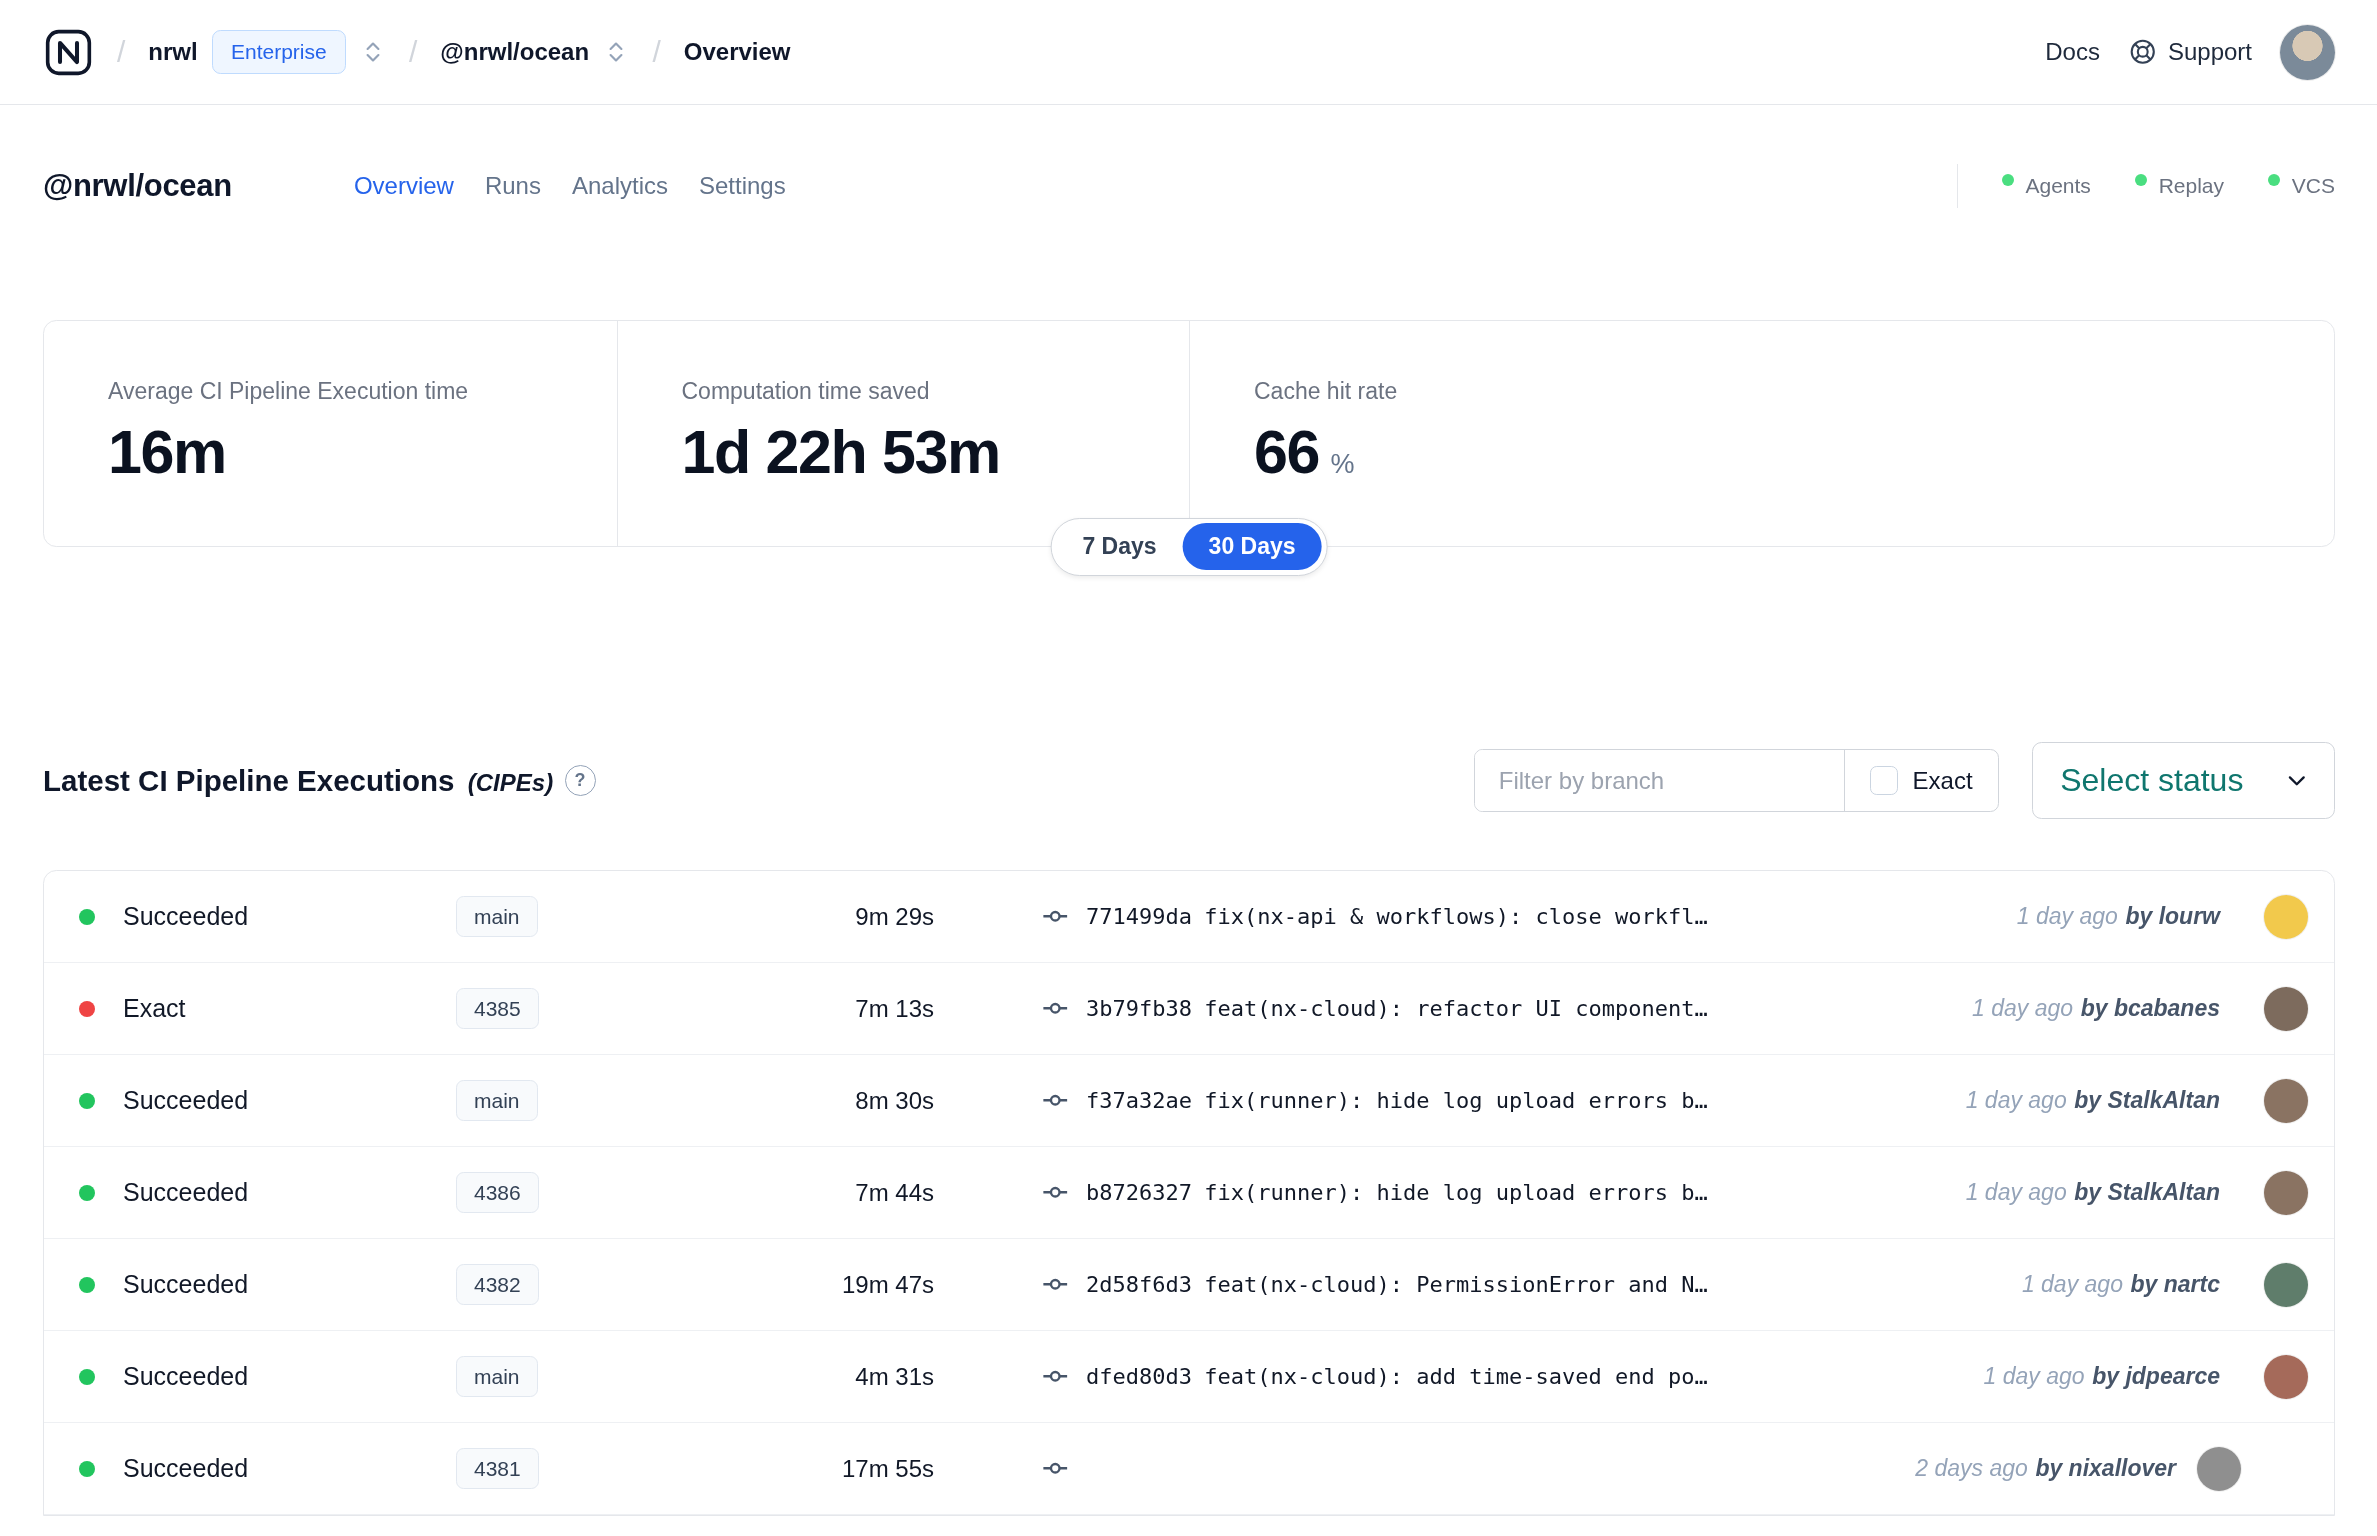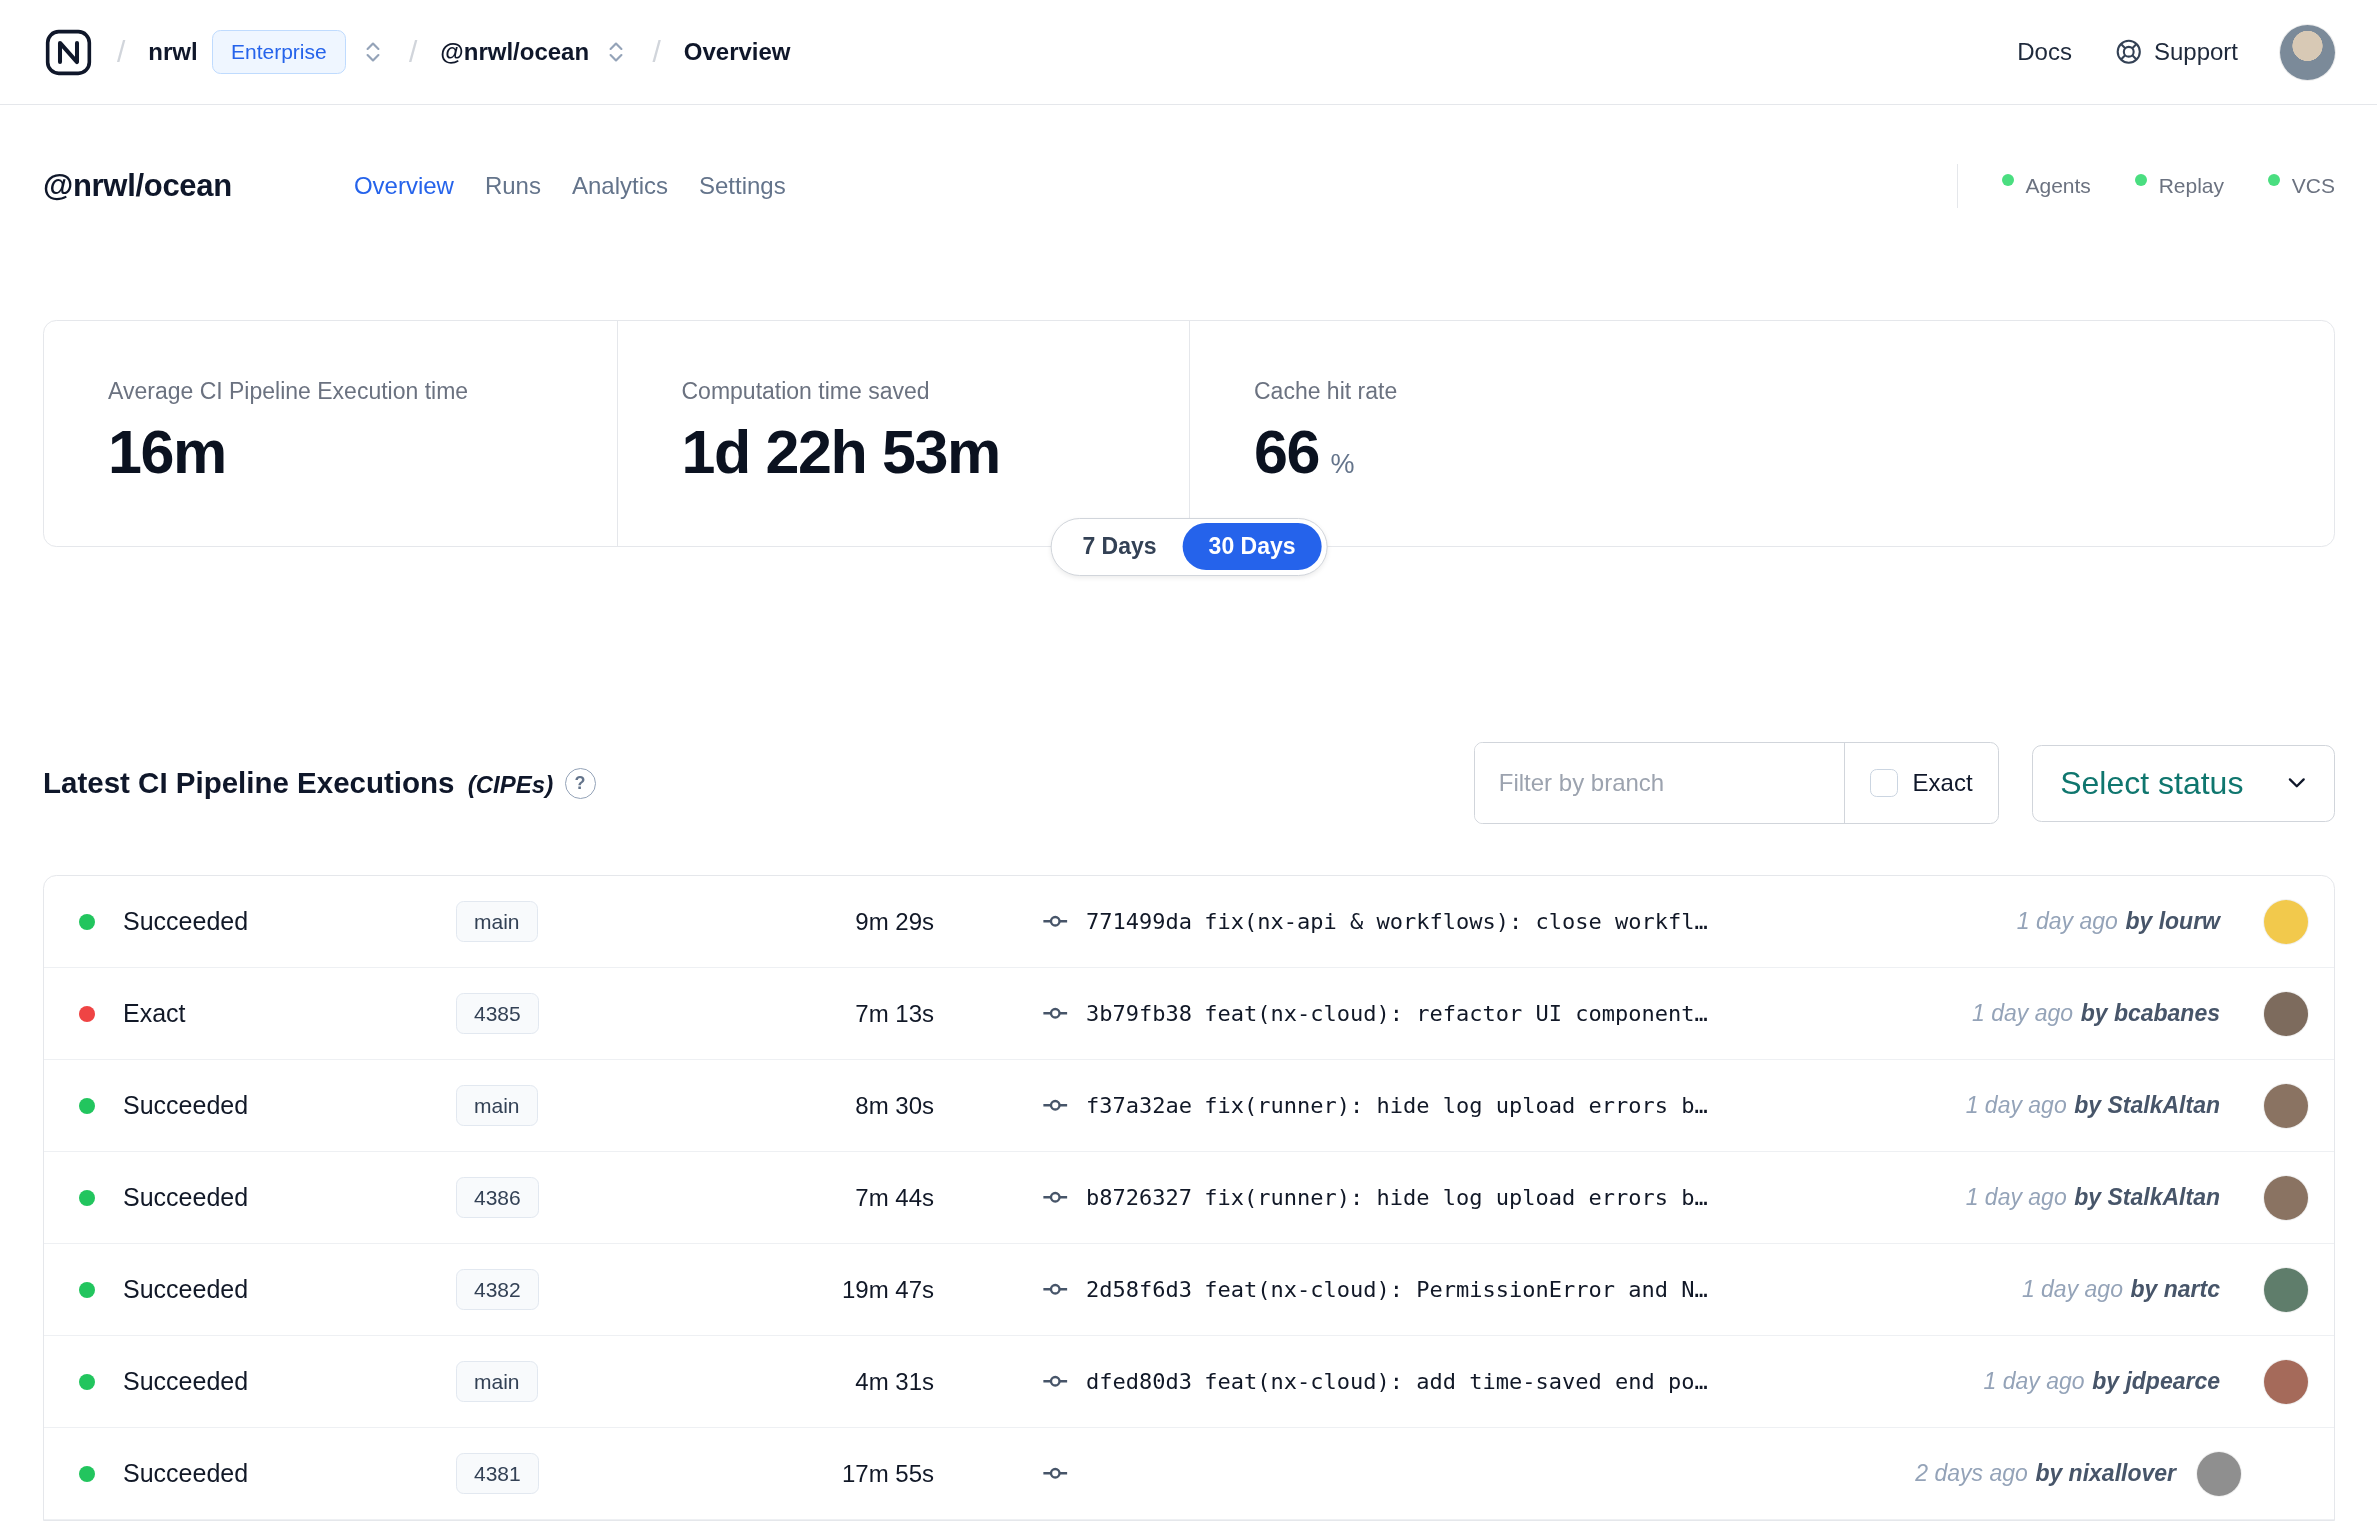--- a/index.html
+++ b/index.html
@@ -14,21 +14,21 @@
 
   
   .topbar { display:flex; align-items:center; gap:23px; height:105px; padding:0 43px; border-bottom:1px solid #e5e7eb; background:#fff; }
   .logo-box { display:flex; align-items:center; cursor:pointer; }
   .crumb-sep { color:#d1d5db; font-size:30px; font-weight:300; user-select:none; }
   .crumb-group { display:flex; align-items:center; gap:14.3px; }
   .org-name { font-size:24px; font-weight:700; color:#0f172a; }
   .badge-enterprise { background:#eff6ff; color:var(--color-accent); border:1px solid #bfdbfe; border-radius:8.6px; padding:8.6px 18px; font-size:21px; font-weight:500; }
   .chev-updown { display:flex; align-items:center; cursor:pointer; }
   .ws-name, .page-name { font-size:24px; font-weight:700; color:#0f172a; }
-  .topbar-right { margin-left:auto; display:flex; align-items:center; gap:42px; }
+  .topbar-right { margin-left:auto; display:flex; align-items:center; gap:28px; }
   .nav-link { font-size:24px; font-weight:500; color:#1e293b; text-decoration:none; cursor:pointer; }
   .support-link { display:flex; align-items:center; gap:10.5px; }
   .avatar-top { width:55px; height:55px; border-radius:50%; background:radial-gradient(circle at 50% 38%, #d8c9b5 0 34%, #7b8a99 35% 100%); box-shadow:0 0 0 1px rgba(0,0,0,.08); cursor:pointer; }
 
   
   .header-row { display:flex; align-items:center; padding:0 43px; margin-top:59px; }
   h1.ws-title { font-size:31px; font-weight:700; color:#0f172a; margin:0 122px 0 0; letter-spacing:-0.3px; }
   .tabs { display:flex; gap:31px; }
   .tab { font-size:24px; color:#64748b; font-weight:400; cursor:pointer; }
   .tab.active { color:var(--color-accent); font-weight:500; }
@@ -50,21 +50,21 @@
   .range-opt { font-family:inherit; font-size:23px; font-weight:600; color:#334155; padding:10.5px 26px; border-radius:950px; background:transparent; border:none; cursor:pointer; line-height:1.1; }
   .range-opt.active { background:var(--color-accent); color:#fff;text-align:right; }
 
   
   .cipes-header { display:flex; align-items:center; margin:195px 43px 0; }
   .cipes-title-group { display:flex; align-items:baseline; gap:13.3px; }
   h2.cipes-title { font-size:29.5px; font-weight:700; color:#0f172a; margin:0; }
   .cipes-suffix { font-size:24px; font-style:italic; font-weight:600; color:#0f172a; }
   .help-circle { width:31px; height:31px; border:1.9px solid #94a3b8; border-radius:50%; color:#64748b; font-size:18px; font-weight:700; display:flex; align-items:center; justify-content:center; margin-left:11.4px; align-self:center; cursor:pointer; }
   .cipes-controls { margin-left:auto; display:flex; gap:33px; align-items:center; }
-  .filter-group { display:flex; align-items:stretch; border:1px solid #d1d5db; border-radius:8.6px; height:82px; background:#fff; overflow:hidden; }
+  .filter-group { display:flex; align-items:stretch; border:1px solid #d1d5db; border-radius:8.6px; height:63px; background:#fff; overflow:hidden; }
   .filter-input { border:none; outline:none; padding:0 24px; font-size:24px; width:369px; color:#0f172a; font-family:inherit; }
   .filter-input::placeholder { color:#9ca3af; }
   .exact-seg { display:flex; align-items:center; gap:14.3px; padding:0 25px; border-left:1px solid #d1d5db; cursor:pointer; }
   .checkbox { width:28.5px; height:28.5px; border:1.9px solid #cbd5e1; border-radius:6.7px; background:#fff; }
   .exact-label { font-size:24px; color:#0f172a; }
   .select-status { display:flex; align-items:center; gap:40px; border:1px solid #d1d5db; border-radius:9.5px; height:77px; padding:0 23px 0 27.6px; background:#fff; font-size:32px; font-weight:500; color:#0f766e; cursor:pointer; }
 
   
   .table { margin:51px 43px 0; border:1px solid #e5e7eb; border-radius:13.3px 13.3px 0 0; background:#fff; overflow:hidden; }
   .row { display:grid; grid-template-columns:52px 333px 316px 162px 152px 1fr auto 67px; align-items:center; height:92px; padding:0 26px 0 27px; border-bottom:1px solid #eef0f3; cursor:pointer; }

